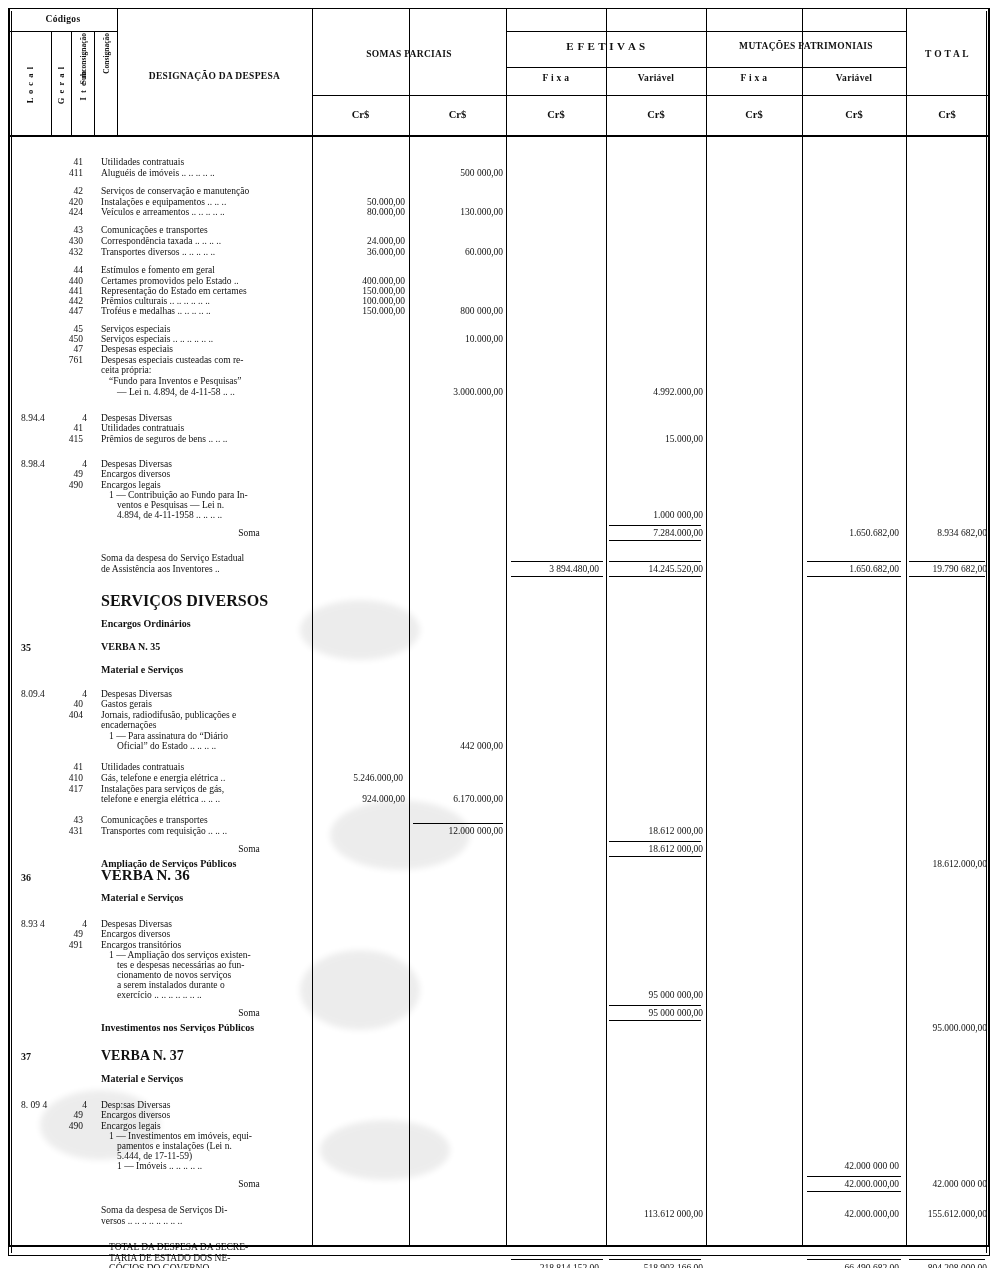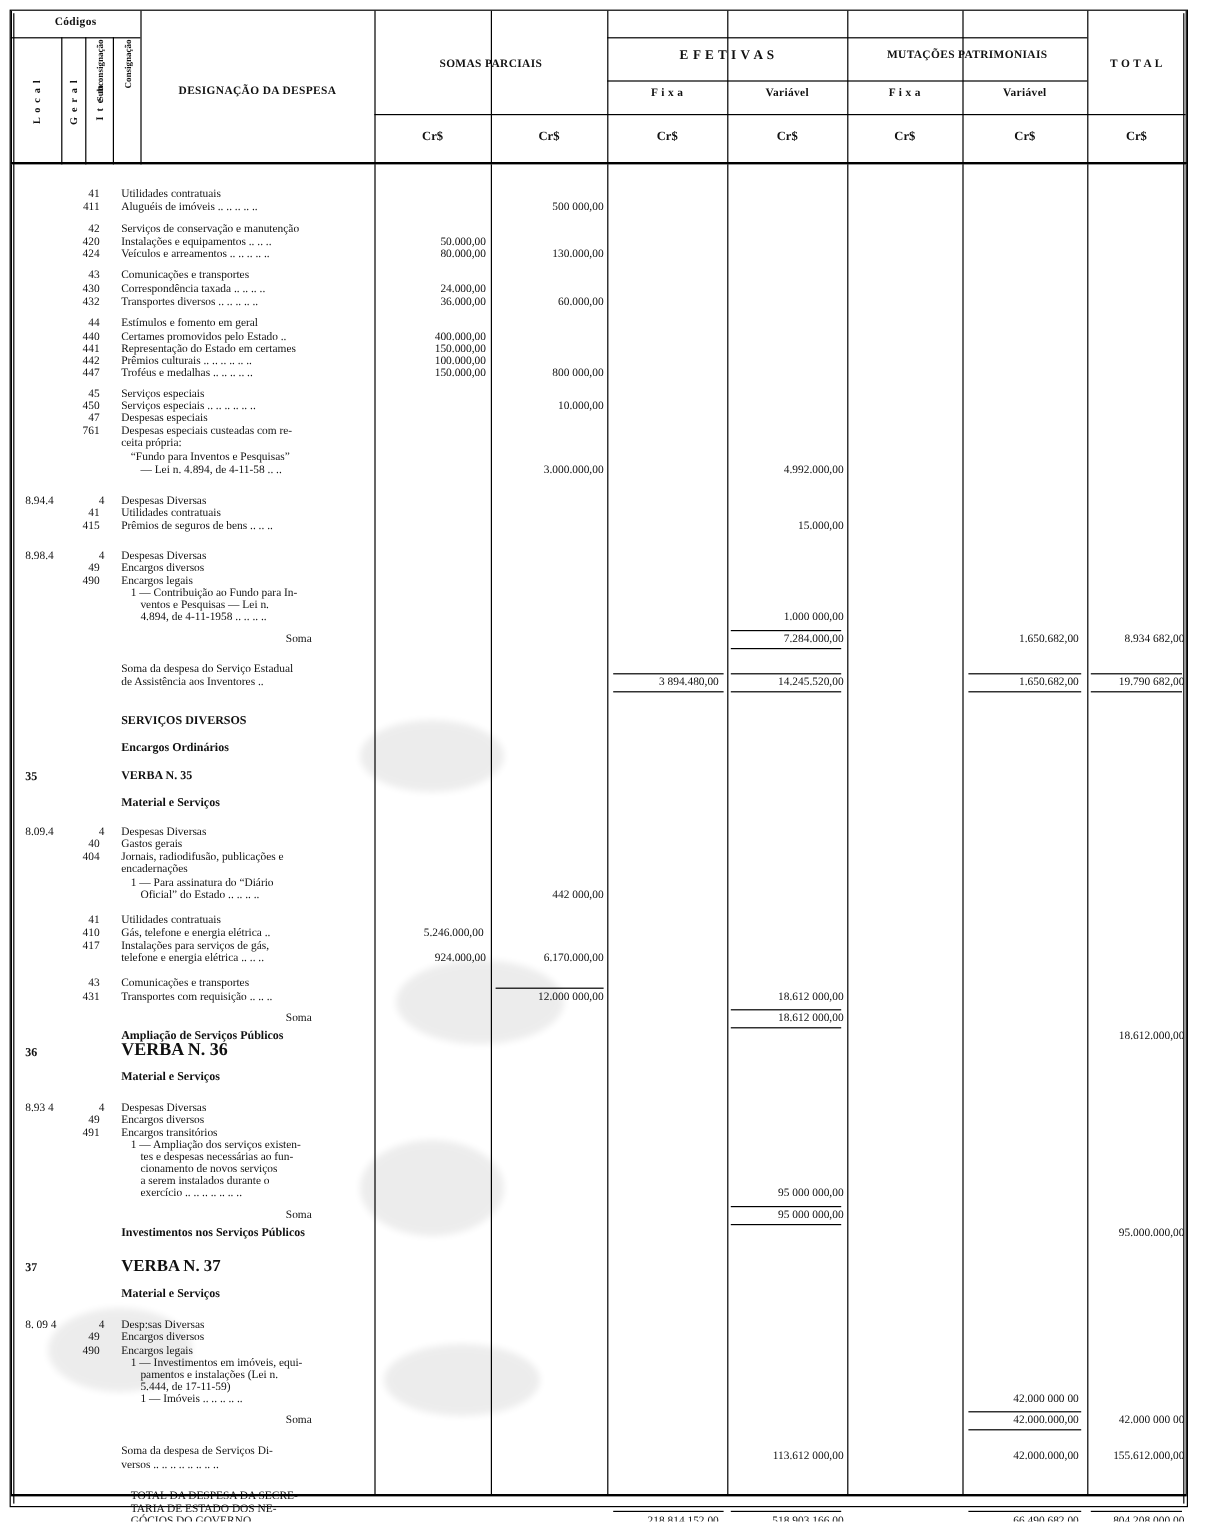--- a/index.html
+++ b/index.html
@@ -285,21 +285,21 @@
     <div class="num n7" style="left:878px;top:427px;">19.790 682,00</div>
     <div class="uline" style="left:502px;top:424px;width:92px;"></div>
     <div class="uline" style="left:502px;top:439px;width:92px;"></div>
     <div class="uline" style="left:600px;top:424px;width:92px;"></div>
     <div class="uline" style="left:600px;top:439px;width:92px;"></div>
     <div class="uline" style="left:798px;top:424px;width:94px;"></div>
     <div class="uline" style="left:798px;top:439px;width:94px;"></div>
     <div class="uline" style="left:900px;top:424px;width:76px;"></div>
     <div class="uline" style="left:900px;top:439px;width:76px;"></div>
 
-    <div class="c-desc b" style="top:459px;left:92px;font-size:10px;">SERVIÇOS DIVERSOS</div>
+    <div class="c-desc b" style="top:459px;left:92px;font-size:16px;">SERVIÇOS DIVERSOS</div>
     <div class="c-desc b" style="top:482px;left:92px;font-size:10px;">Encargos Ordinários</div>
 
     <div class="c-local b" style="left:12px;top:505px;font-size:10px;">35</div>
     <div class="c-desc b" style="top:505px;left:92px;font-size:10px;">VERBA N. 35</div>
     <div class="c-desc b" style="top:528px;left:92px;font-size:10px;">Material e Serviços</div>
 
     <div class="c-local" style="left:12px;top:552px;">8.09.4</div>
     <div class="c-geral" style="left:44px;top:552px;">4</div>
     <div class="c-desc" style="top:552px;">Despesas  Diversas</div>
 

